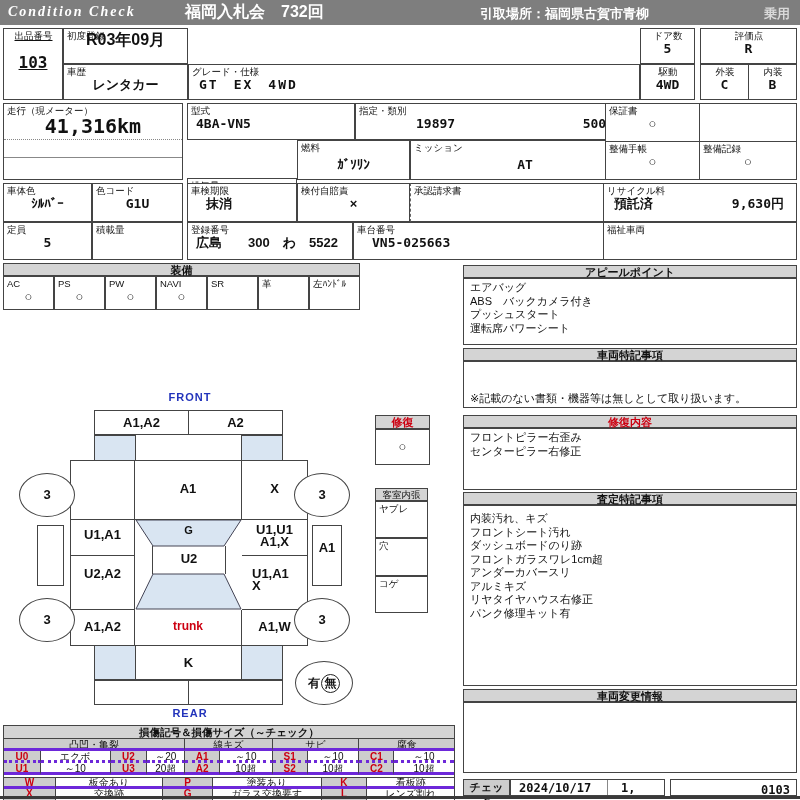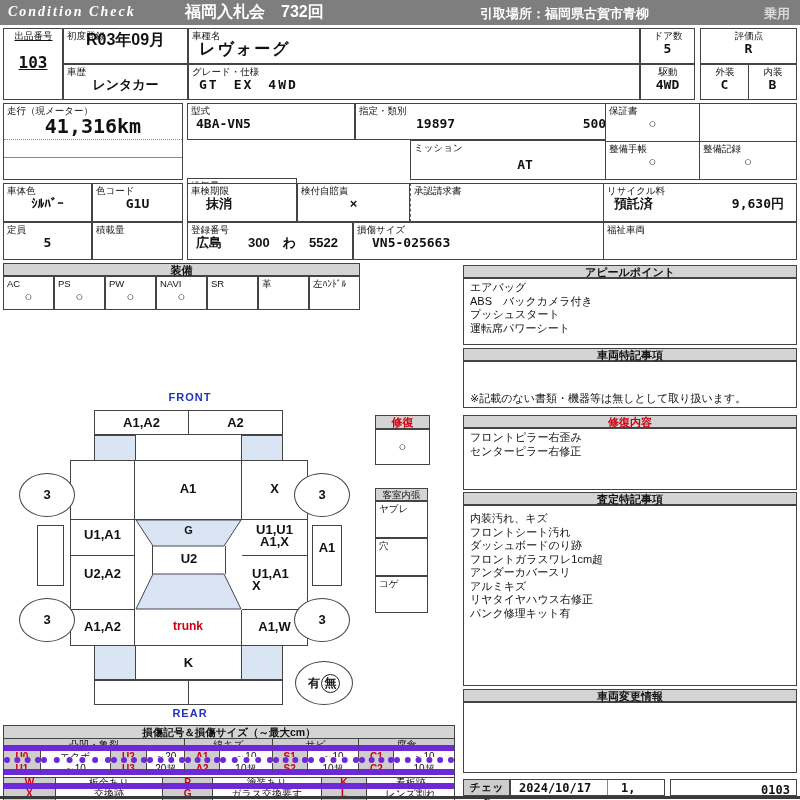--- a/index.html
+++ b/index.html
@@ -24,21 +24,21 @@
   .hdr { position:absolute; background:#d4d4d4; border:1px solid #444; text-align:center; font-size:11px; font-weight:bold; line-height:12px; }
   .panel { position:absolute; border:1px solid #444; background:#fff; font-size:11px; }
   .panel .li { line-height:13.5px; padding-left:6px; white-space:nowrap; }
 
   .dlabel { position:absolute; font-weight:bold; font-size:11px; line-height:12px; text-align:center; white-space:nowrap; }
   .blue { color:#2233bb; }
   .red { color:#cc0011; }
   .bluecell { position:absolute; background:#d9e5f2; border:1px solid #444; }
   .circle3 { position:absolute; width:56px; height:44px; border:1px solid #444; border-radius:50%; background:#fff; text-align:center; font-weight:bold; font-size:13px; line-height:42px; }
 
-  .lgc { border-right:1px solid #444; border-bottom:6px solid #6d28d9; text-align:center; overflow:hidden; white-space:nowrap; }
+  .lgc { border-right:1px solid #444; border-bottom:3px solid #6d28d9; text-align:center; overflow:hidden; white-space:nowrap; }
   .lgrow { display:flex; }
   .code { background:#cdcdcd; color:#cc0011; font-weight:bold; }
   .gray { background:#cdcdcd; }
   .thickline { position:absolute; left:0; top:796px; width:800px; height:3px; background:#3a3a3a; }
 </style>
 </head>
 <body>
 
 <div class="sheet">
 
@@ -55,24 +55,20 @@
   </div>
   <div class="box" style="left:63px;top:28px;width:125px;height:36px;">
     <span class="cl"></span>
     <span class="cl" style="position:absolute;top:0;left:0;">初度登録</span>
     <div class="cv big" style="margin-top:2px;">R03年09月</div>
   </div>
   <div class="box" style="left:63px;top:64px;width:125px;height:36px;">
     <span class="cl">車歴</span>
     <div class="cv">レンタカー</div>
   </div>
-  <div class="box" style="left:188px;top:28px;width:452px;height:36px;">
-    <span class="cl">車種名</span>
-    <div class="cv big" style="text-align:left;padding-left:10px;letter-spacing:2px;">レヴォーグ</div>
-  </div>
   <div class="box" style="left:188px;top:64px;width:452px;height:36px;">
     <span class="cl">グレード・仕様</span>
     <div class="cv mono" style="text-align:left;padding-left:10px;letter-spacing:2px;">GT　EX　4WD</div>
   </div>
   <div class="box" style="left:640px;top:28px;width:55px;height:36px;">
     <span class="cl ctr">ドア数</span>
     <div class="cv mono">5</div>
   </div>
   <div class="box" style="left:640px;top:64px;width:55px;height:36px;">
     <span class="cl ctr">駆動</span>
@@ -105,20 +101,24 @@
     <span class="cl">指定・類別</span>
     <div style="display:flex;justify-content:space-between;padding:0 25px 0 60px;">
       <span class="cv mono">19897</span>
       <span class="cv mono">5002</span>
     </div>
   </div>
   <div class="box" style="left:187px;top:140px;width:110px;height:40px;margin-top:38px;">
     <span class="cl">排気量</span>
     <div class="cv mono" style="margin-top:4px;">1800CC</div>
   </div>
+  <div class="box" style="left:297px;top:140px;width:113px;height:40px;">
+    <span class="cl">燃料</span>
+    <div class="cv" style="margin-top:4px;">ｶﾞｿﾘﾝ</div>
+  </div>
   <div class="box" style="left:410px;top:140px;width:230px;height:40px;">
     <span class="cl">ミッション</span>
     <div class="cv mono" style="margin-top:4px;">AT</div>
   </div>
 
   <div class="box" style="left:605px;top:103px;width:95px;height:39px;">
     <span class="cl">保証書</span>
     <div class="cv">○</div>
   </div>
   <div class="box" style="left:699px;top:103px;width:98px;height:39px;"></div>
@@ -156,21 +156,21 @@
     <div class="cv">×</div>
   </div>
   <div class="box" style="left:410px;top:183px;width:230px;height:39px;border-left:1px dashed #666;">
     <span class="cl">承認請求書</span>
   </div>
   <div class="box" style="left:187px;top:222px;width:166px;height:38px;">
     <span class="cl">登録番号</span>
     <div class="cv" style="text-align:left;padding-left:8px;white-space:nowrap;">広島　　300　わ　5522</div>
   </div>
   <div class="box" style="left:353px;top:222px;width:287px;height:38px;">
-    <span class="cl">損傷サイズ</span>
+    <span class="cl">車台番号</span>
     <div class="cv mono" style="text-align:left;padding-left:18px;">VN5-025663</div>
   </div>
   <div class="box" style="left:603px;top:183px;width:194px;height:39px;">
     <span class="cl">リサイクル料</span>
     <div style="display:flex;justify-content:space-between;padding:0 12px 0 10px;">
       <span class="cv">預託済</span>
       <span class="cv mono">9,630円</span>
     </div>
   </div>
   <div class="box" style="left:603px;top:222px;width:194px;height:38px;">
@@ -342,21 +342,21 @@
     <span class="cl">ヤブレ</span>
   </div>
   <div class="box" style="left:375px;top:538px;width:53px;height:38px;">
     <span class="cl">穴</span>
   </div>
   <div class="box" style="left:375px;top:576px;width:53px;height:37px;">
     <span class="cl">コゲ</span>
   </div>
 
   <div style="position:absolute;left:3px;top:725px;width:452px;border:1px solid #444;">
-    <div style="background:#d4d4d4;border-bottom:1px solid #444;text-align:center;font-size:10.5px;font-weight:bold;line-height:13px;height:13px;">損傷記号＆損傷サイズ（～最大cm）</div>
+    <div style="background:#d4d4d4;border-bottom:1px solid #444;text-align:center;font-size:10.5px;font-weight:bold;line-height:13px;height:13px;">損傷記号＆損傷サイズ（～チェック）</div>
     <div class="lgrow" style="height:12px;font-size:10px;line-height:11px;">
       <div class="lgc gray" style="width:182px;">凸凹・亀裂</div>
       <div class="lgc gray" style="width:88px;">線キズ</div>
       <div class="lgc gray" style="width:87px;">サビ</div>
       <div class="lgc gray" style="width:95px;border-right:none;">腐食</div>
     </div>
     <div class="lgrow" style="height:12px;font-size:10px;line-height:11px;">
       <div class="lgc code" style="width:37px;border-bottom-style:dotted;">U0</div>
       <div class="lgc" style="width:70px;border-bottom-style:dotted;">エクボ</div>
       <div class="lgc code" style="width:37px;border-bottom-style:dotted;">U2</div>

